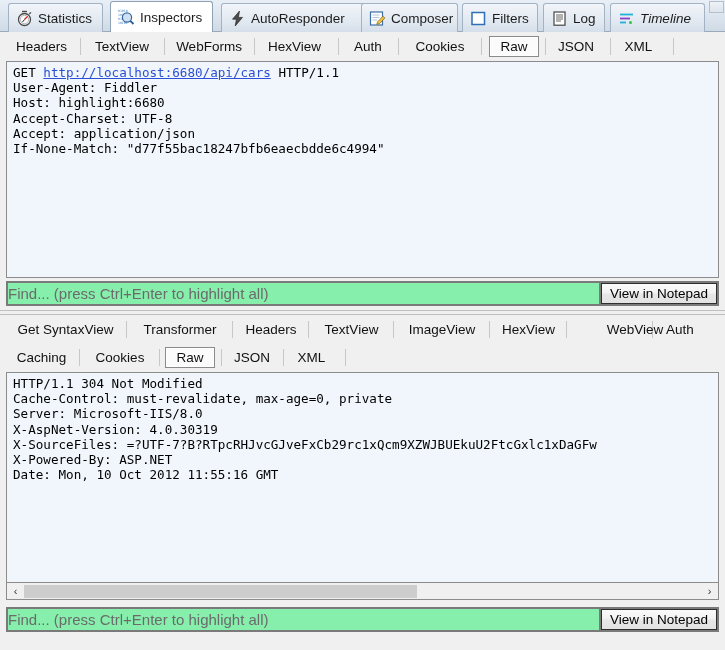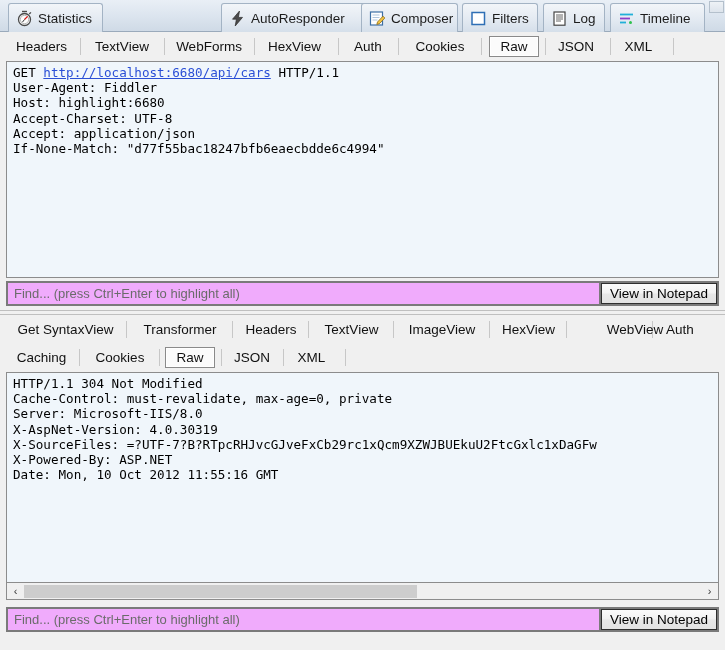--- a/index.html
+++ b/index.html
@@ -142,24 +142,23 @@
     box-sizing: border-box;
     display: flex;
     align-items: stretch;
     border: 2px solid #7a7a7a;
     background: #fff;
   }
   .find-input {
     flex: 1 1 auto;
     display: flex;
     align-items: center;
-    padding-left: 6px;
-    font-size: 13px;
+    font-size: 15px;
     color: #6b6b6b;
-    background: #f0abfc;
+    background: #86efac;
     border-right: 2px solid #7a7a7a;
     box-sizing: border-box;
     overflow: hidden;
     white-space: nowrap;
   }
   .notepad-btn {
     flex: 0 0 auto;
     display: flex;
     align-items: center;
     justify-content: center;
@@ -236,20 +235,35 @@
           <circle cx="8.5" cy="9.5" r="6" fill="#fdfdfd" stroke="#4a4a4a" stroke-width="1.3"></circle>
           <circle cx="8.5" cy="9.5" r="4.2" fill="none" stroke="#9a9a9a" stroke-width="0.7"></circle>
           <path d="M8.5 9.5 L11.6 6.4" stroke="#d11" stroke-width="1.2"></path>
           <path d="M8.5 9.5 L6.4 12.2" stroke="#333" stroke-width="1"></path>
           <path d="M13.3 4l1.6-1.6" stroke="#4a4a4a" stroke-width="1.3"></path>
         </svg>
       </span>
       <span>Statistics</span>
     </div>
 
+    <div class="main-tab active" style="left:110px;width:103px;">
+      <span class="tab-ico">
+        <svg viewBox="0 0 17 17" width="17" height="17">
+          <g fill="#3a7cc4" font-size="3.2" font-family="monospace">
+            <text x="0" y="3.4">01010</text>
+            <text x="0" y="7.2">10101</text>
+            <text x="0" y="11">01010</text>
+            <text x="0" y="14.8">10101</text>
+          </g>
+          <circle cx="9" cy="8.5" r="4.6" fill="#cfe0f2" stroke="#2b5f96" stroke-width="1.2" opacity="0.95"></circle>
+          <path d="M12.3 11.8l3.2 3.2" stroke="#2b5f96" stroke-width="1.8"></path>
+        </svg>
+      </span>
+      <span>Inspectors</span>
+    </div>
 
     <div class="main-tab" style="left:221px;width:160px;">
       <span class="tab-ico">
         <svg viewBox="0 0 17 17" width="17" height="17">
           <path d="M10.5 1 L3.5 9.2 H7.4 L6.2 16 L13.5 7.4 H9.4 Z" fill="#4b4b4b" stroke="#2c2c2c" stroke-width="0.7"></path>
         </svg>
       </span>
       <span>AutoResponder</span>
     </div>
 
@@ -276,21 +290,21 @@
     <div class="main-tab" style="left:543px;width:62px;">
       <span class="tab-ico">
         <svg viewBox="0 0 17 17" width="17" height="17">
           <rect x="3" y="2" width="11" height="13.2" fill="#ffffff" stroke="#444" stroke-width="1.2"></rect>
           <path d="M5 5h7M5 7h7M5 9h7M5 11h5" stroke="#555" stroke-width="0.9"></path>
         </svg>
       </span>
       <span>Log</span>
     </div>
 
-    <div class="main-tab" style="left:610px;width:95px;">
+    <div class="main-tab" style="left:610px;width:95px;font-style:italic;">
       <span class="tab-ico">
         <svg viewBox="0 0 17 17" width="17" height="17">
           <path d="M2 4.5h13" stroke="#22b0d8" stroke-width="1.8"></path>
           <path d="M2 8.5h10" stroke="#8b3fc9" stroke-width="1.8"></path>
           <path d="M2 12.5h6" stroke="#22b0d8" stroke-width="1.8"></path>
           <circle cx="12.5" cy="12.5" r="1.5" fill="#2ec24e"></circle>
         </svg>
       </span>
       <span>Timeline</span>
     </div>

